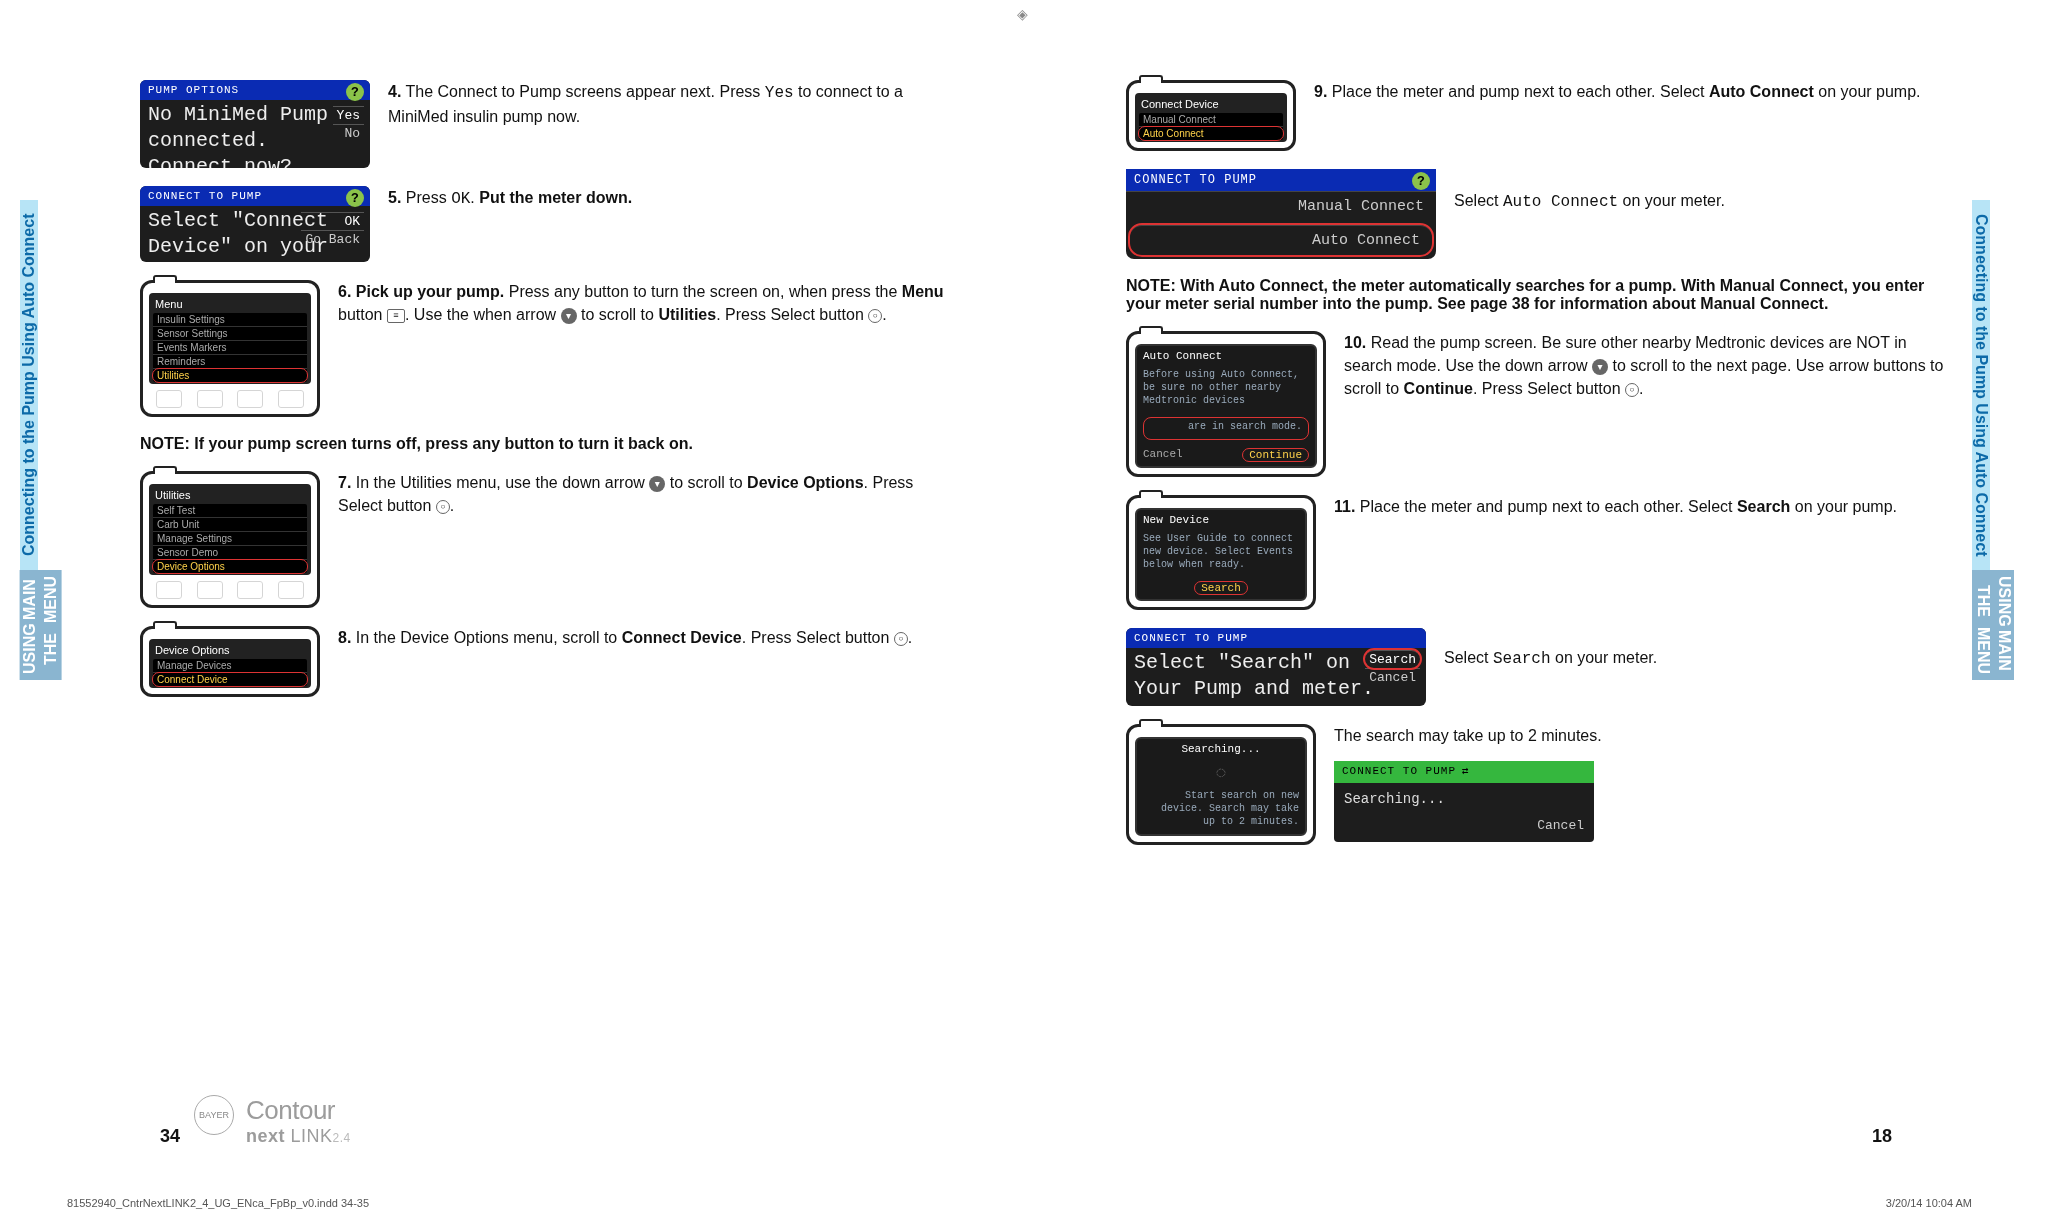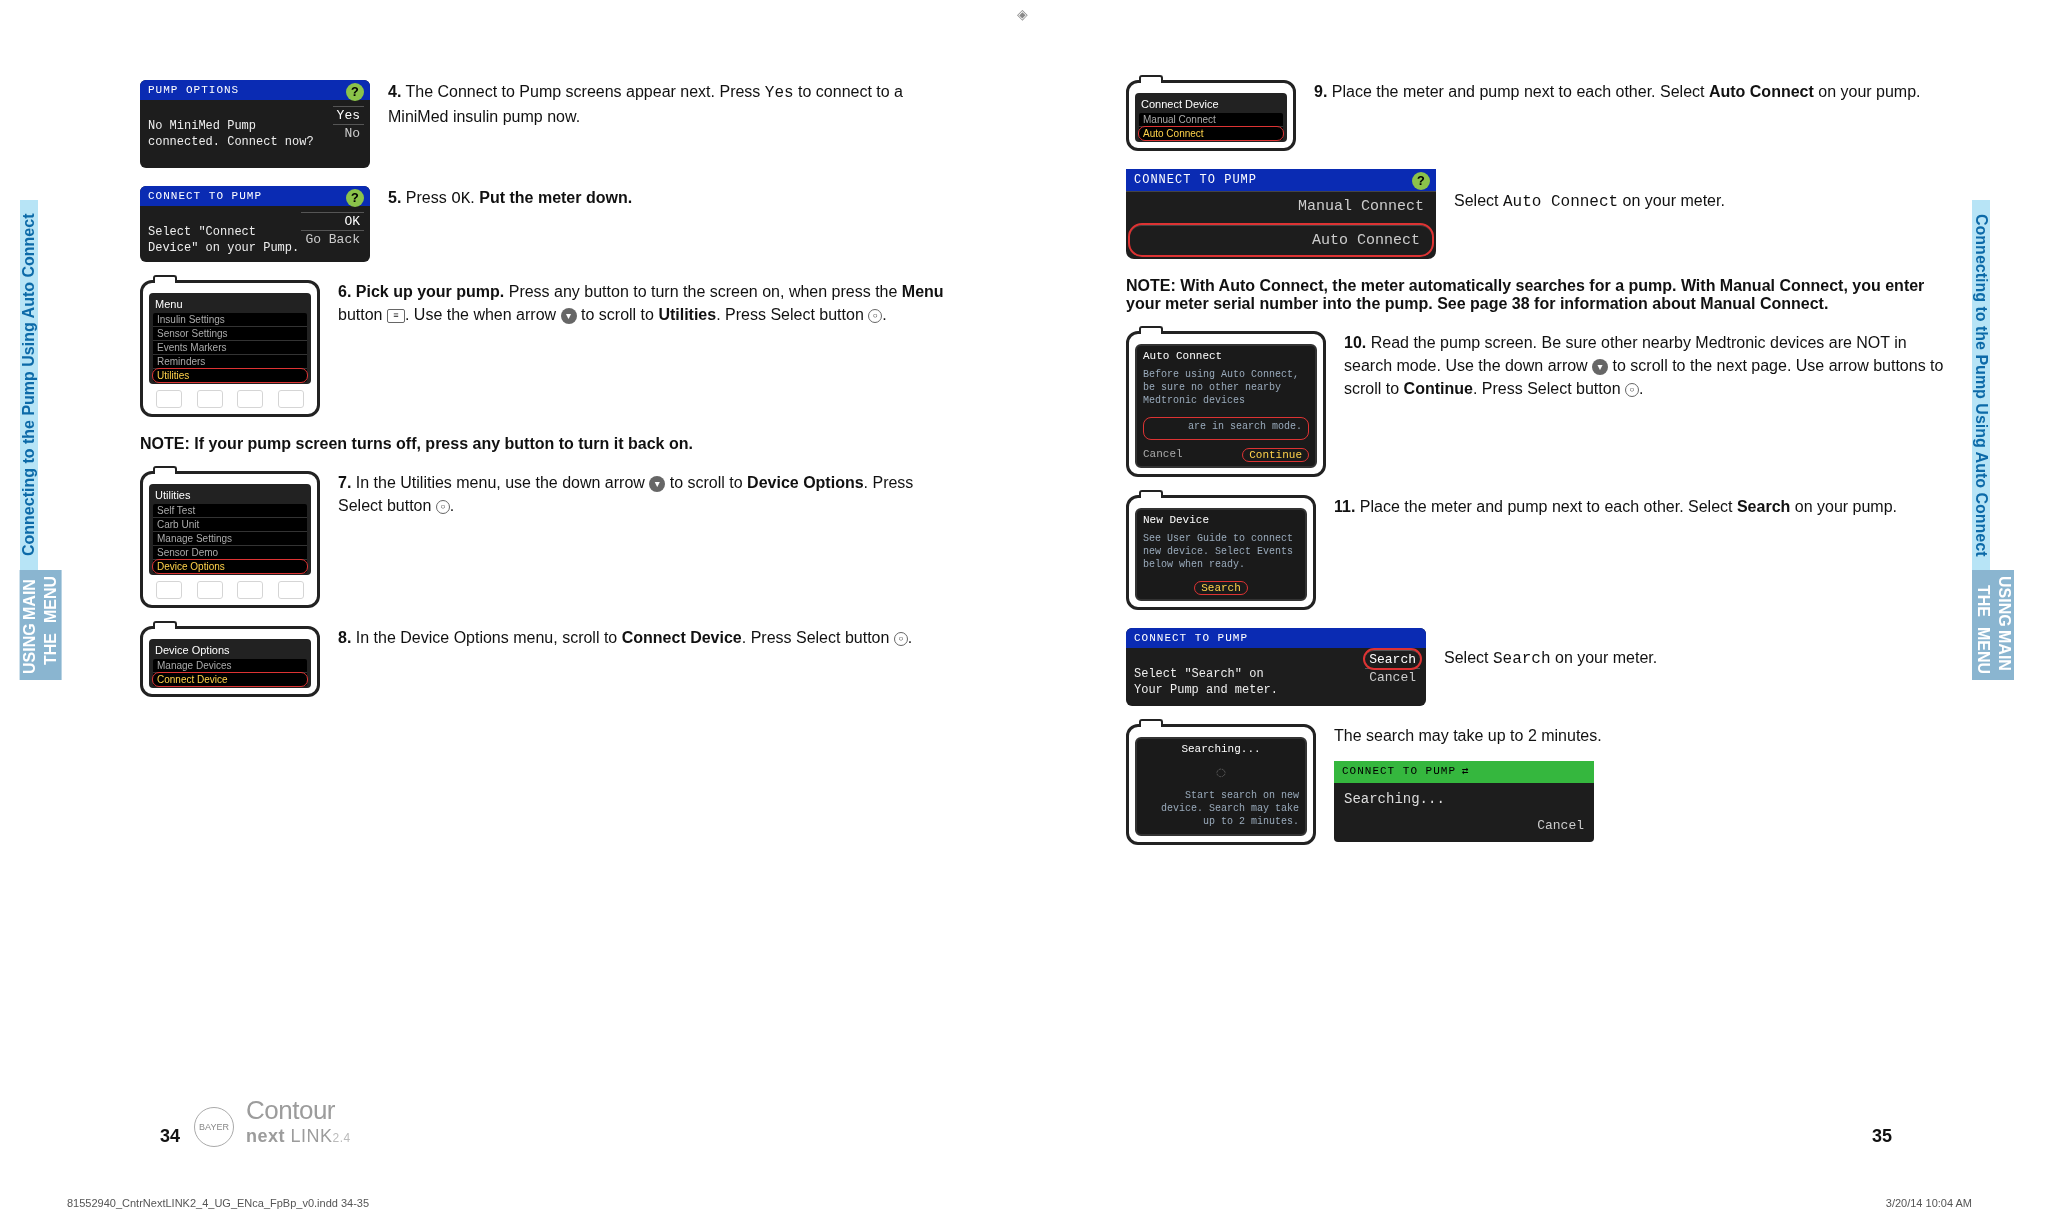--- a/index.html
+++ b/index.html
@@ -15,21 +15,21 @@
 .tab-right{right:20px}
 .tab-upper{background:#b7e4f6;height:370px;writing-mode:vertical-rl;transform:rotate(180deg);display:flex;align-items:center;justify-content:center;color:#0c6aa8;font-weight:700;font-size:16px;padding:12px 0}
 .tab-lower{background:#8ab5d0;height:110px;writing-mode:vertical-rl;transform:rotate(180deg);display:flex;align-items:center;justify-content:center;color:#fff;font-weight:700;font-size:16px;text-align:center;line-height:1.3;padding:8px 0}
 .tab-right .tab-upper,.tab-right .tab-lower{transform:none}
 .content{margin-left:60px;width:820px}
 .page-right .content{margin-left:20px}
 .row{display:flex;align-items:flex-start;margin-bottom:18px;gap:18px}
 .device-shot{flex:0 0 auto}
 .meter-screen{background:#1d1d1d;border-radius:6px;color:#eee;font-family:'Courier New',monospace;font-size:14px;width:230px;position:relative;overflow:hidden}
 .meter-header{background:#0a2bb3;color:#fff;font-size:11px;letter-spacing:1px;padding:4px 8px;font-family:'Courier New',monospace}
-.meter-body{padding:19px 8px;font-size:12px;line-height:1.3}
+.meter-body{padding:2px 8px;font-size:20px;line-height:1.3}
 .meter-opts{position:absolute;right:6px;top:26px;text-align:right;font-size:13px}
 .meter-opt{border-top:1px solid #555;padding:1px 4px;color:#ccc}
 .meter-opt.hi{color:#fff}
 .q-icon{position:absolute;right:6px;top:3px;width:18px;height:18px;border-radius:50%;background:#8bc34a;color:#000;font-weight:700;font-size:13px;display:flex;align-items:center;justify-content:center}
 .pump-shot{border:3px solid #222;border-radius:12px;background:#fff;width:180px;padding:10px 6px 6px;position:relative}
 .pump-inner{background:#222;border-radius:4px;padding:4px 4px 2px}
 .pump-title{color:#fff;font-size:11px;padding:1px 2px}
 .pump-list{background:#000;border-radius:2px;margin-top:2px}
 .pump-item{color:#aaa;font-size:10px;padding:1px 4px;border-bottom:1px solid #333}
 .pump-item:last-child{border-bottom:0}
@@ -38,21 +38,21 @@
 .pump-btn{width:26px;height:18px;border:1px solid #999;border-radius:3px}
 .step-text{flex:1;font-size:16px;line-height:1.45}
 .step-num{font-weight:700}
 .note{font-weight:700;font-size:16px;margin:14px 0 18px}
 .inline-icon{display:inline-flex;vertical-align:middle;width:18px;height:14px;border:1px solid #666;border-radius:2px;align-items:center;justify-content:center;font-size:9px;background:#fff}
 .down-icon{display:inline-flex;width:16px;height:16px;border-radius:50%;background:#666;color:#fff;align-items:center;justify-content:center;font-size:10px;vertical-align:middle}
 .sel-icon{display:inline-flex;width:14px;height:14px;border:1px solid #666;border-radius:50%;align-items:center;justify-content:center;font-size:8px;vertical-align:middle}
 .pg-footer{position:absolute;bottom:80px;left:160px;right:100px;display:flex;align-items:flex-end;justify-content:space-between}
 .page-right .pg-footer{left:100px;right:160px;justify-content:flex-end}
 .pg-num{font-size:18px;font-weight:700}
-.logo-cluster{display:flex;align-items:flex-end;gap:12px}
+.logo-cluster{display:flex;align-items:flex-start;gap:12px}
 .bayer-logo{width:40px;height:40px;border:1px solid #aaa;border-radius:50%;display:flex;align-items:center;justify-content:center;font-size:9px;color:#888;text-align:center;line-height:1}
 .contour-logo{font-family:Arial;color:#9c9c9c}
 .contour-top{font-size:26px;font-weight:400;letter-spacing:-.5px}
 .contour-bot{font-size:18px;font-weight:700;letter-spacing:.5px}
 .contour-bot .l24{font-size:12px;font-weight:400;color:#bbb}
 .slug{position:absolute;bottom:18px;left:67px;font-size:11px;color:#555}
 .slug-right{left:auto;right:80px}
 .pump-top-connector{position:absolute;top:-8px;left:10px;width:24px;height:8px;border:2px solid #222;border-bottom:0;border-radius:3px 3px 0 0;background:#fff}
 .pump-dark{background:#1a1a1a;border:2px solid #333;border-radius:6px;color:#ddd;font-family:'Courier New',monospace;width:240px}
 .pump-dark-title{font-size:11px;color:#fff;padding:4px 6px}
@@ -333,20 +333,20 @@
               </div>
           <div class="sb">Searching...</div>
           <div class="sc">Cancel</div>
         </div>
       </div>
     </div>
 
   </div>
 
   <div class="pg-footer">
-    <div class="pg-num">35</div>
+    <div class="pg-num">18</div>
   </div>
 </div>
 
 </div>
 
 <div class="slug">81552940_CntrNextLINK2_4_UG_ENca_FpBp_v0.indd   34-35</div>
 <div class="slug slug-right">3/20/14   10:04 AM</div>
 
 </body></html>

